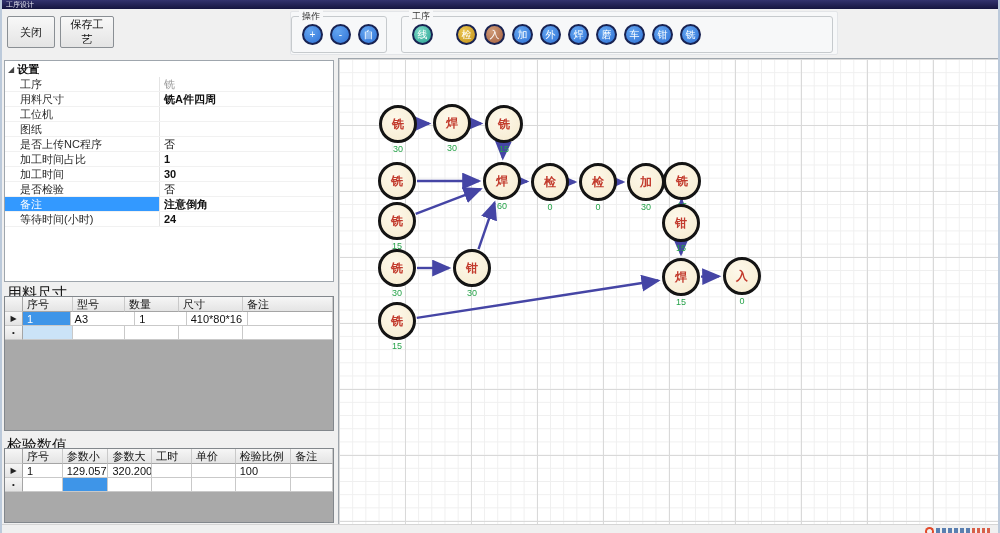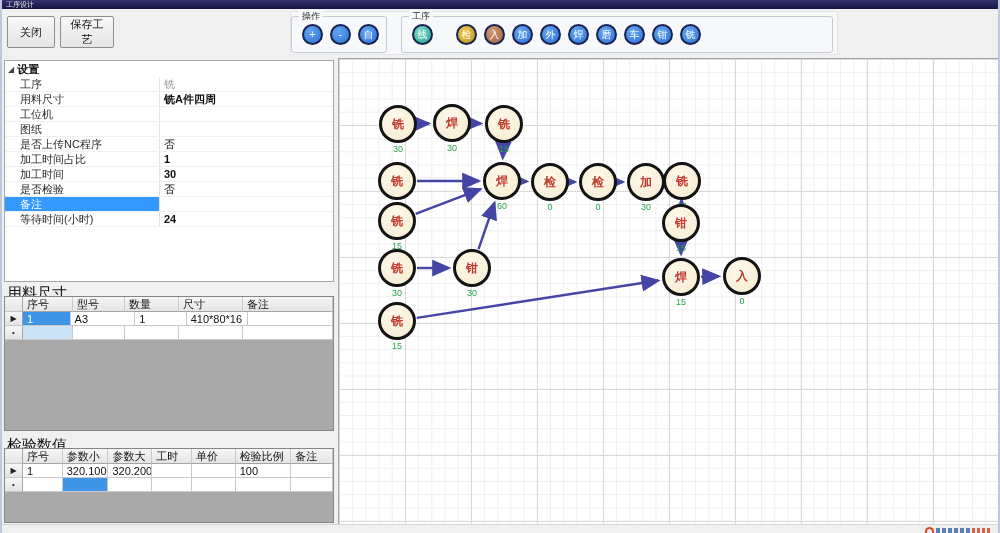--- a/index.html
+++ b/index.html
@@ -172,20 +172,21 @@
           <div class="pg-value bold">30</div>
         </div>
         <div class="pg-row">
           <div class="pg-gutter"></div>
           <div class="pg-label">是否检验</div>
           <div class="pg-value">否</div>
         </div>
         <div class="pg-row selected">
           <div class="pg-gutter"></div>
           <div class="pg-label">备注</div>
+          <div class="pg-value bold">注意倒角</div>
         </div>
         <div class="pg-row">
           <div class="pg-gutter"></div>
           <div class="pg-label">等待时间(小时)</div>
           <div class="pg-value bold">24</div>
         </div>
       </div>
   </div>
 
   <div class="section-label" style="top:284px;">用料尺寸</div>
@@ -224,21 +225,21 @@
         <div class="g-cell" style="width: 46px;">参数小</div>
         <div class="g-cell" style="width: 44px;">参数大</div>
         <div class="g-cell" style="width: 40px;">工时</div>
         <div class="g-cell" style="width: 44px;">单价</div>
         <div class="g-cell" style="width: 56px;">检验比例</div>
         <div class="g-cell" style="width: 42px;">备注</div>
       </div>
       <div class="g-row">
         <div class="g-rowhdr">▶</div>
         <div class="g-cell" style="width: 40px;">1</div>
-        <div class="g-cell" style="width: 46px;">320.100</div>
+        <div class="g-cell" style="width: 46px;">129.057</div>
         <div class="g-cell" style="width: 44px;">320.200</div>
         <div class="g-cell" style="width: 40px;"></div>
         <div class="g-cell" style="width: 44px;"></div>
         <div class="g-cell" style="width: 56px;">100</div>
         <div class="g-cell" style="width: 42px;"></div>
       </div>
       <div class="g-row">
         <div class="g-rowhdr">•</div>
         <div class="g-cell" style="width: 40px;"></div>
         <div class="g-cell sel" style="width: 46px;"></div>

